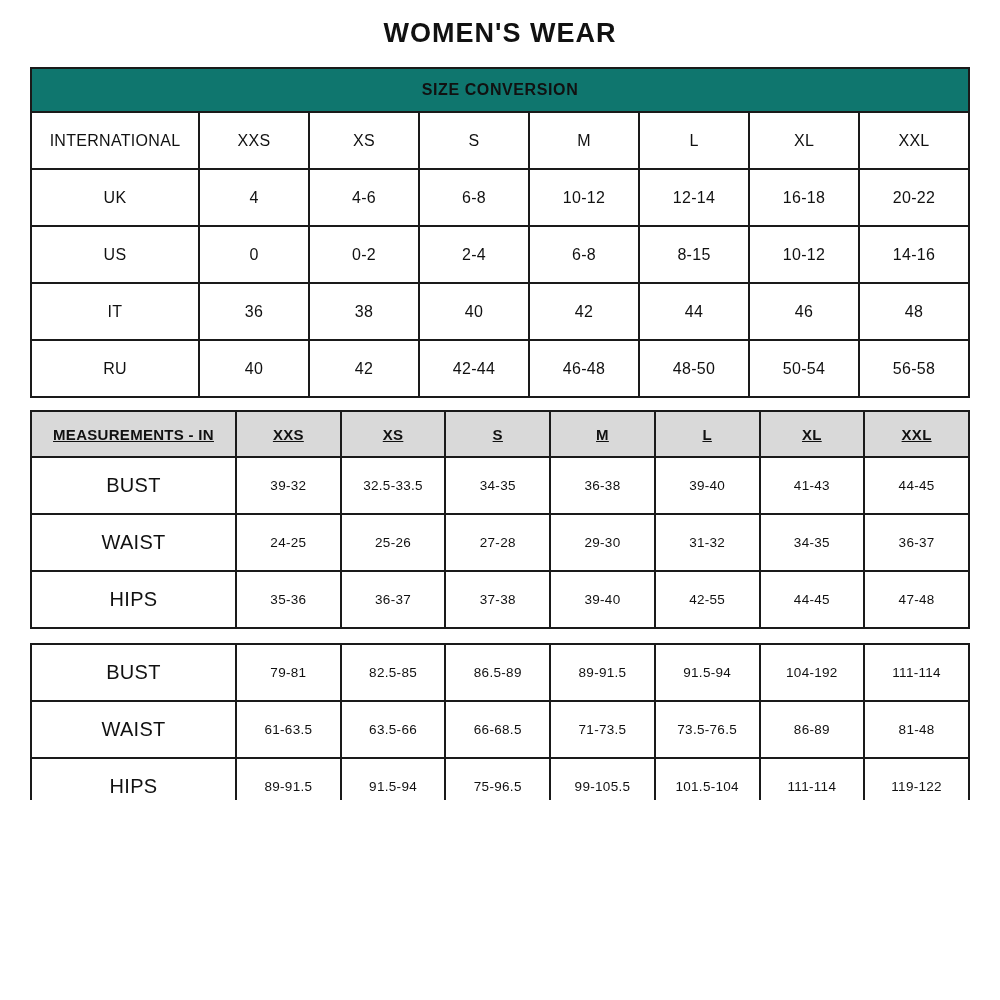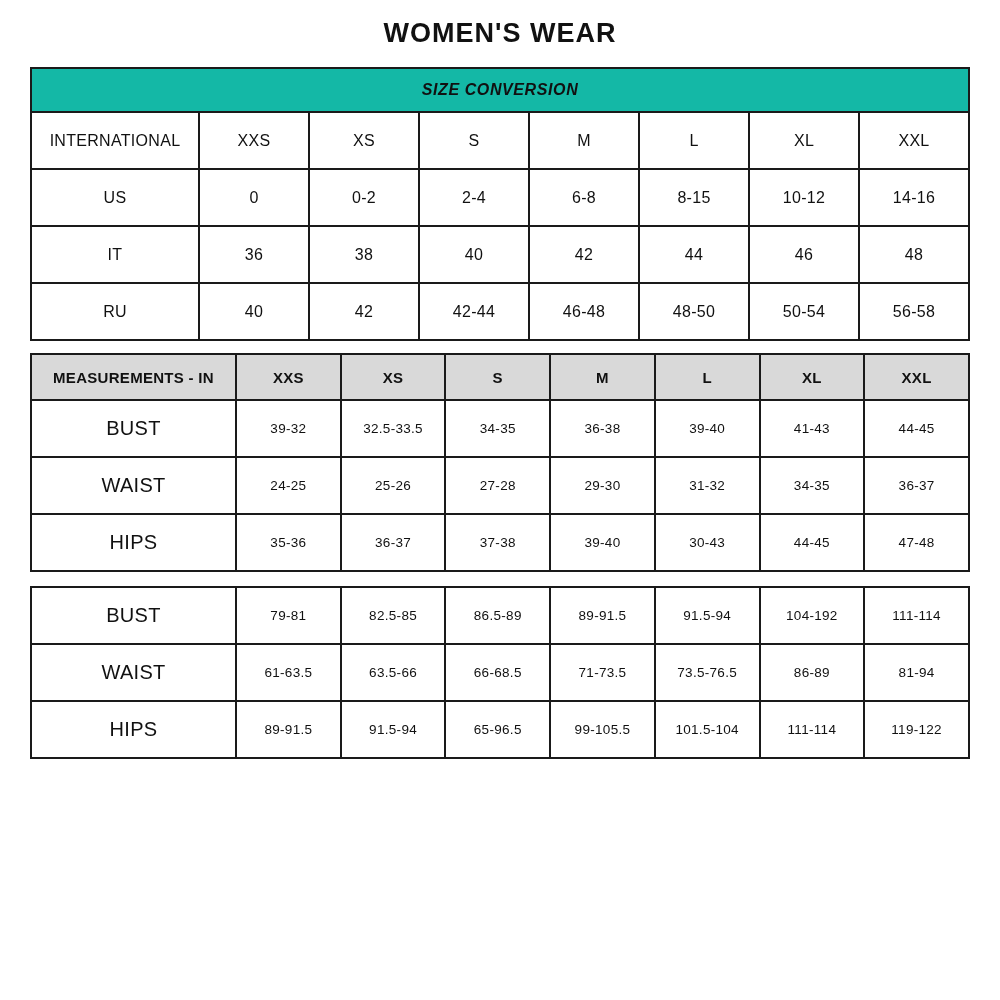--- a/index.html
+++ b/index.html
@@ -37,30 +37,29 @@
     letter-spacing: 0.3px;
     overflow: hidden;
   }
   
   .t1 { margin-bottom: 12px; }
   .t1 col.c-label { width: 168px; }
   .t1 tr { height: 57px; }
   .t1 tr.banner-row { height: 44px; }
   .t1 td { font-size: 16px; }
   .t1 td.banner {
-    background: #14b8a6;
+    background: #0f766e;
     font-weight: bold;
     letter-spacing: 0.6px;
-    font-style: italic;
   }
   
   .tm { margin-bottom: 14px; }
   .tm col.c-label { width: 205px; }
   .tm tr { height: 57px; }
-  .tm tr.header { height: 46px; }
+  .tm tr.header { height: 46px; text-decoration: underline; }
   .tm tr.header td {
     background: #d9d9d9;
     font-weight: bold;
     font-size: 15px;
   }
   .tm td { font-size: 13.5px; }
   .tm td.row-label { font-size: 20px; }
 </style>
 </head>
 <body>
@@ -80,20 +79,30 @@
         </tr>
         <tr class="header">
           <td class="row-label head-cell">INTERNATIONAL</td>
           <td class="head-cell">XXS</td>
           <td class="head-cell">XS</td>
           <td class="head-cell">S</td>
           <td class="head-cell">M</td>
           <td class="head-cell">L</td>
           <td class="head-cell">XL</td>
           <td class="head-cell">XXL</td>
+        </tr>
+        <tr>
+          <td class="row-label">UK</td>
+          <td class="size-cell">4</td>
+          <td class="size-cell">4-6</td>
+          <td class="size-cell">6-8</td>
+          <td class="size-cell">10-12</td>
+          <td class="size-cell">12-14</td>
+          <td class="size-cell">16-18</td>
+          <td class="size-cell">20-22</td>
         </tr>
         <tr>
           <td class="row-label">US</td>
           <td class="size-cell">0</td>
           <td class="size-cell">0-2</td>
           <td class="size-cell">2-4</td>
           <td class="size-cell">6-8</td>
           <td class="size-cell">8-15</td>
           <td class="size-cell">10-12</td>
           <td class="size-cell">14-16</td>
@@ -156,21 +165,21 @@
           <td class="size-cell">31-32</td>
           <td class="size-cell">34-35</td>
           <td class="size-cell">36-37</td>
         </tr>
         <tr>
           <td class="row-label">HIPS</td>
           <td class="size-cell">35-36</td>
           <td class="size-cell">36-37</td>
           <td class="size-cell">37-38</td>
           <td class="size-cell">39-40</td>
-          <td class="size-cell">30-43</td>
+          <td class="size-cell">42-55</td>
           <td class="size-cell">44-45</td>
           <td class="size-cell">47-48</td>
         </tr>
       </tbody>
   </table>
 
   <table class="tm">
     <colgroup>
         <col class="c-label">
         <col span="7" class="c-size">
@@ -187,27 +196,27 @@
           <td class="size-cell">111-114</td>
         </tr>
         <tr>
           <td class="row-label">WAIST</td>
           <td class="size-cell">61-63.5</td>
           <td class="size-cell">63.5-66</td>
           <td class="size-cell">66-68.5</td>
           <td class="size-cell">71-73.5</td>
           <td class="size-cell">73.5-76.5</td>
           <td class="size-cell">86-89</td>
-          <td class="size-cell">81-94</td>
+          <td class="size-cell">81-48</td>
         </tr>
         <tr>
           <td class="row-label">HIPS</td>
           <td class="size-cell">89-91.5</td>
           <td class="size-cell">91.5-94</td>
-          <td class="size-cell">65-96.5</td>
+          <td class="size-cell">75-96.5</td>
           <td class="size-cell">99-105.5</td>
           <td class="size-cell">101.5-104</td>
           <td class="size-cell">111-114</td>
           <td class="size-cell">119-122</td>
         </tr>
       </tbody>
   </table>
 
 </div>
 

